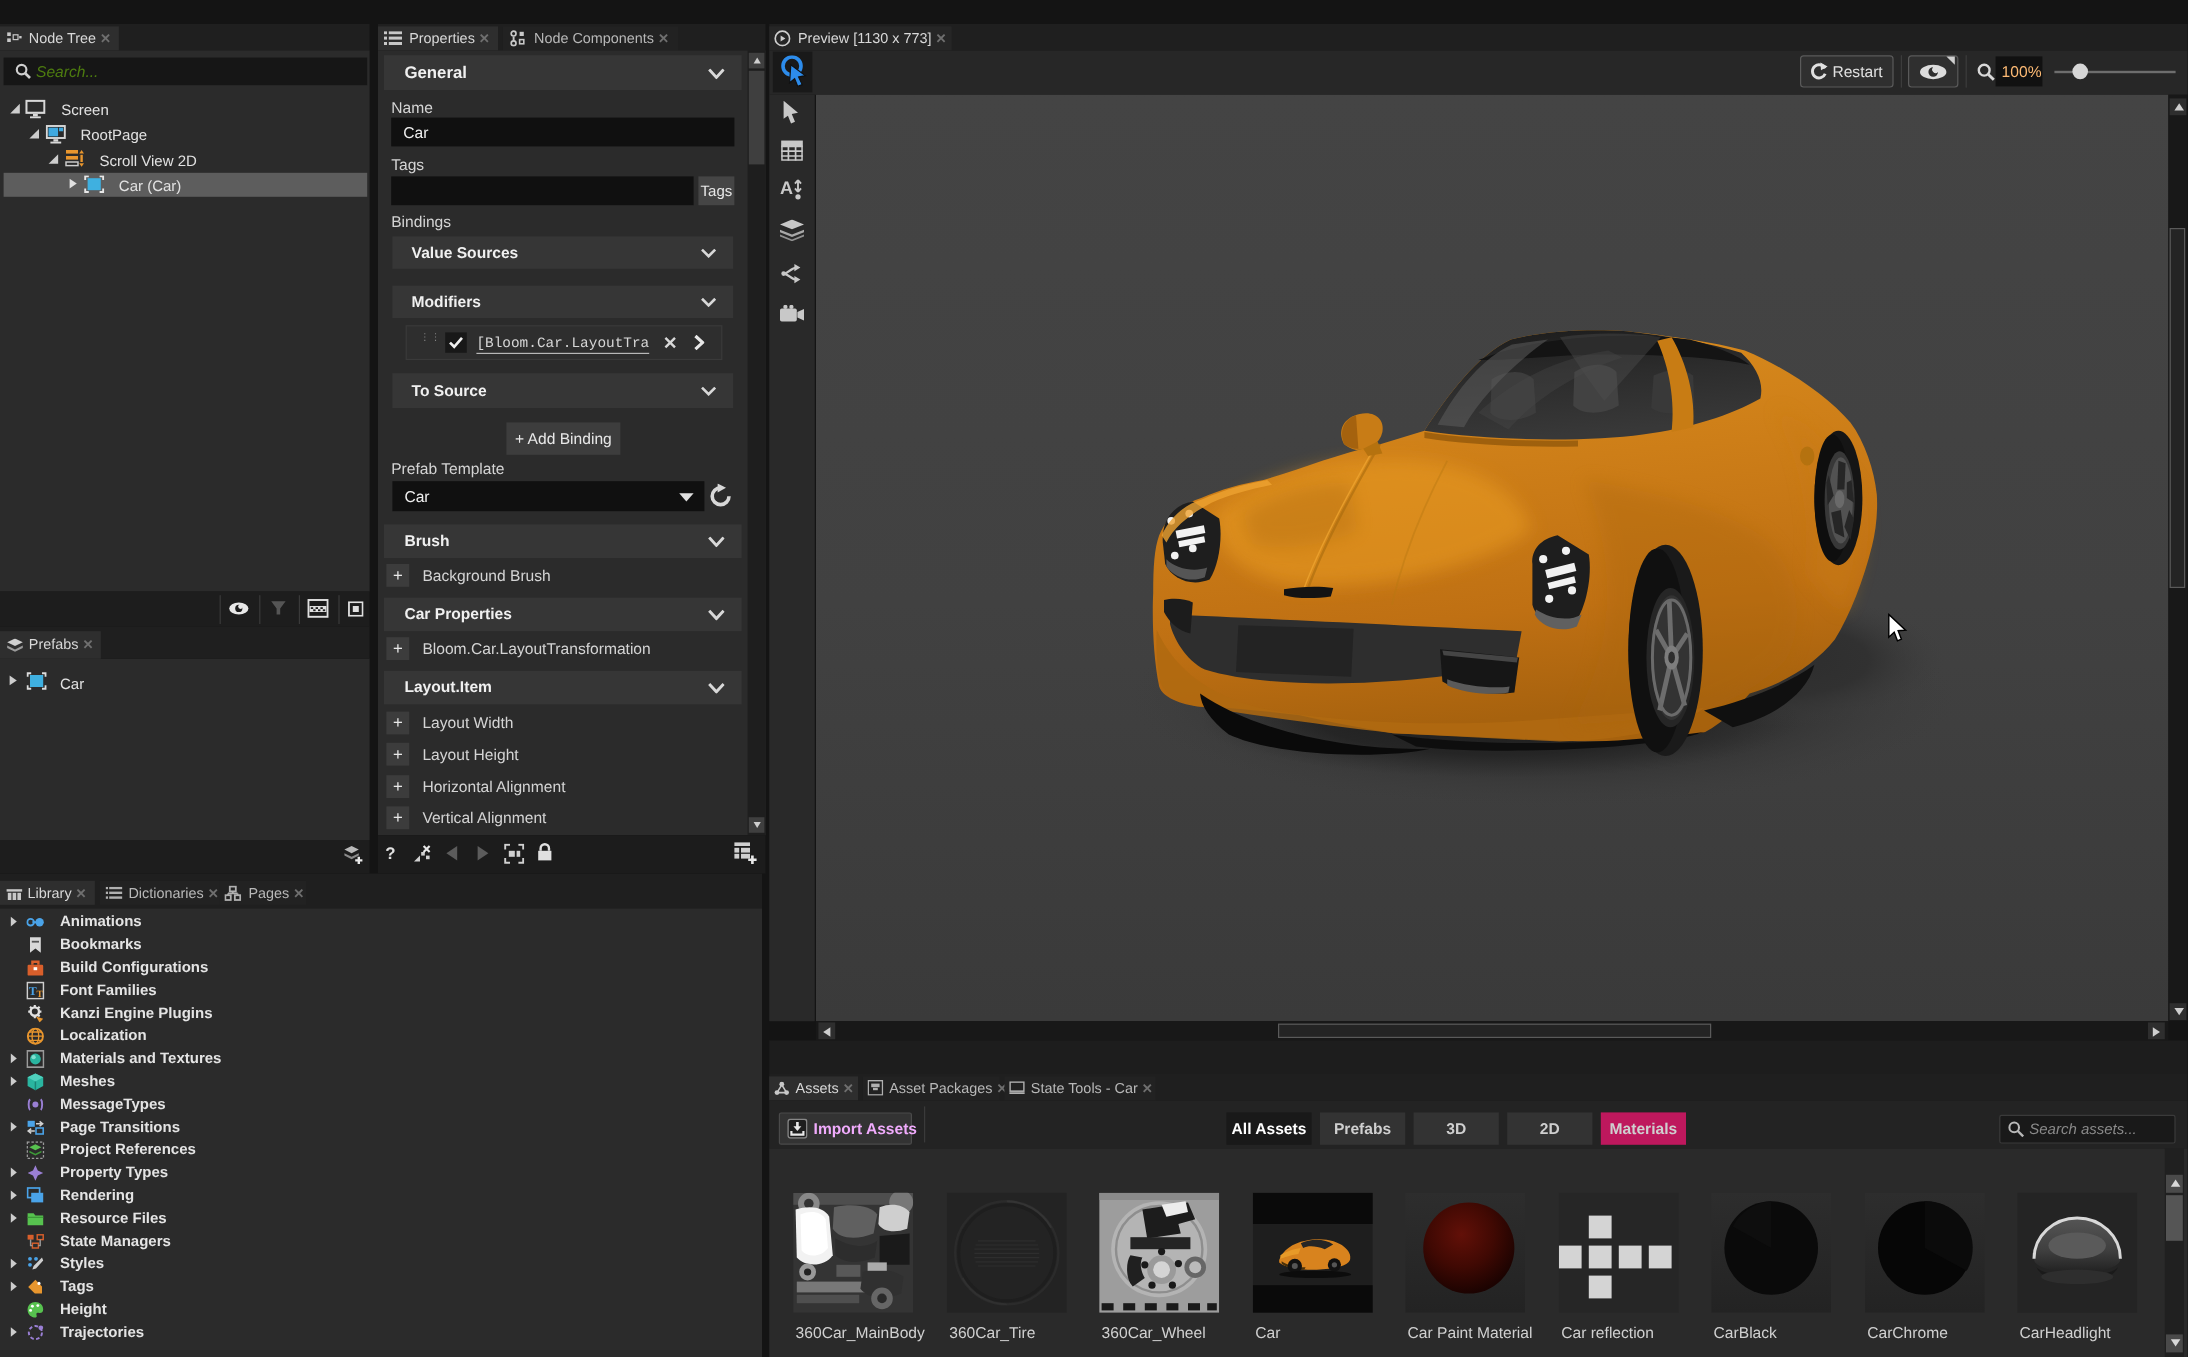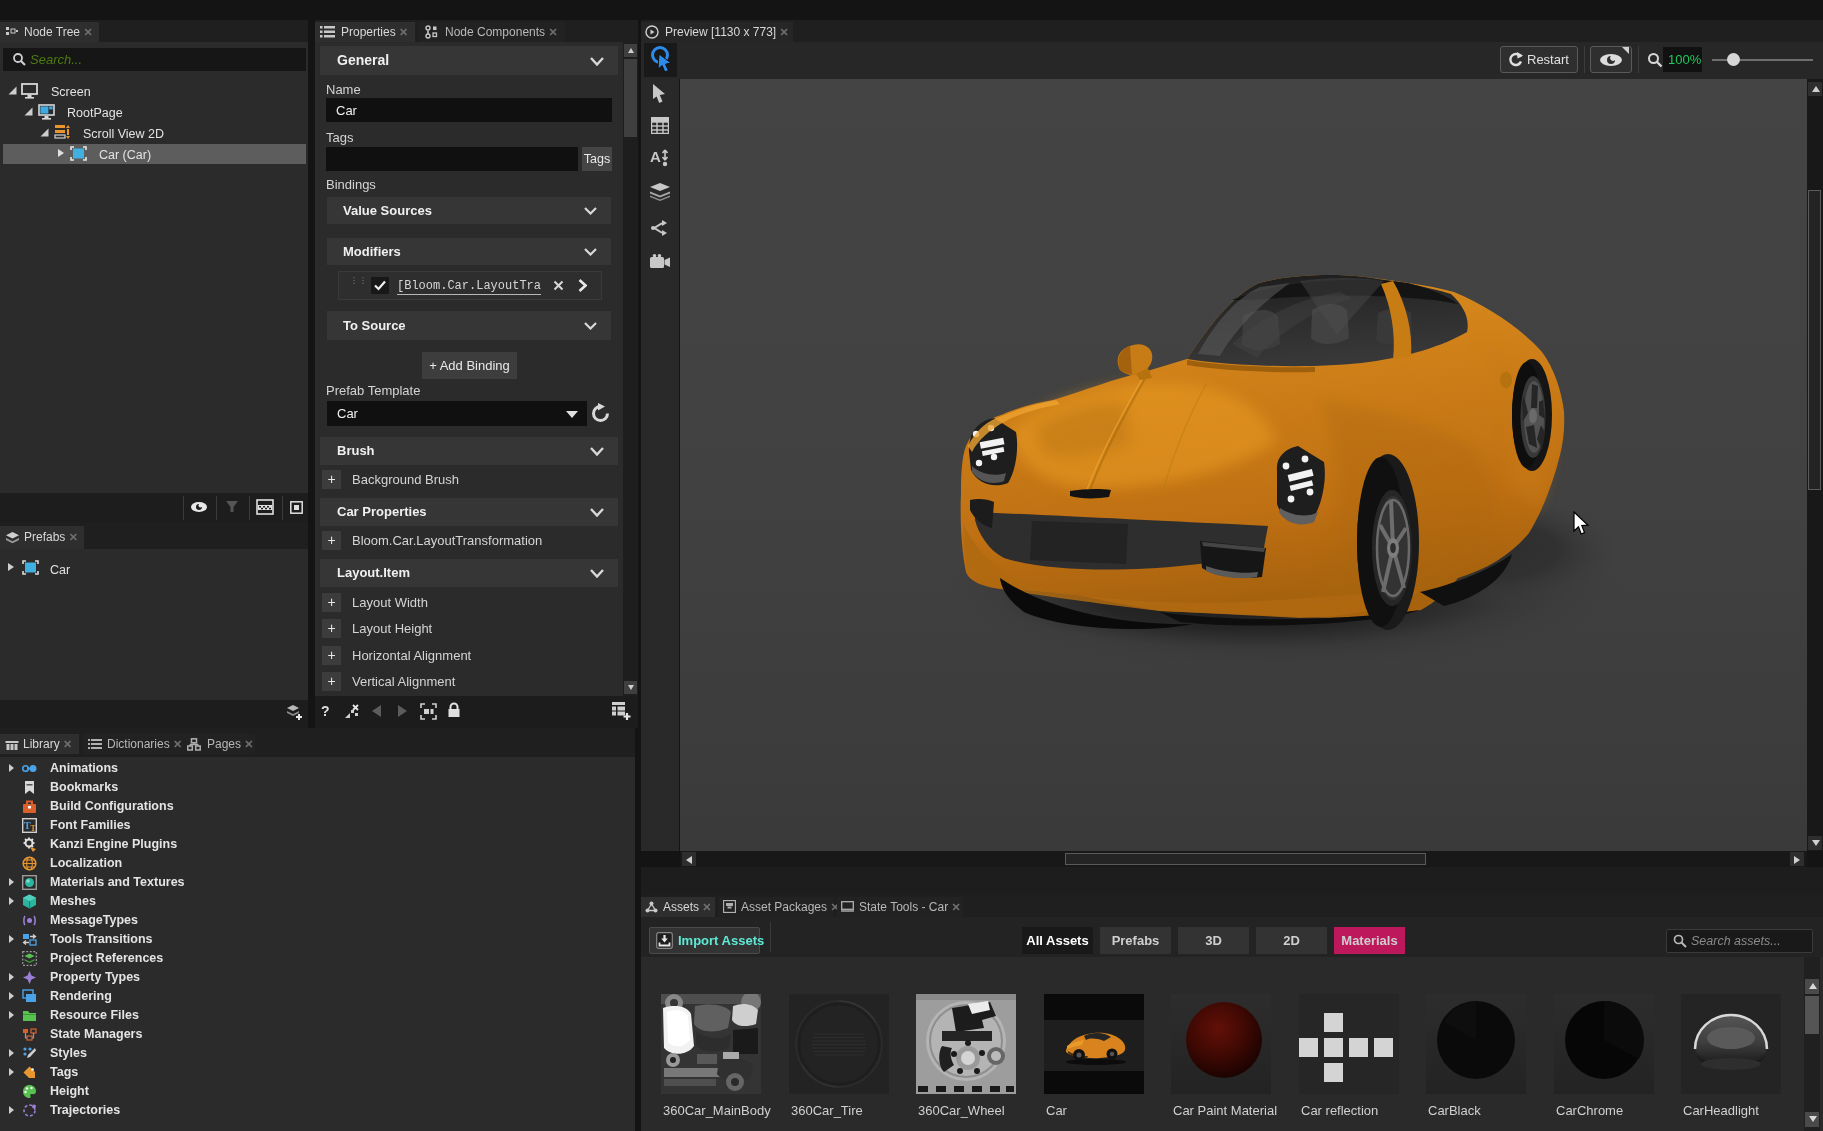--- a/index.html
+++ b/index.html
@@ -274,21 +274,21 @@
  <div class="ltxt">MessageTypes</div>
       </div>
 <div class="lrow" style="top:930px;">
         <div class="larr"></div>
  <svg class="lico" width="15" height="15" viewBox="0 0 15 15">
           <rect x="1" y="2" width="6" height="5" fill="#4aa3e8"></rect>
           <rect x="8" y="8" width="6" height="5" fill="none" stroke="#4aa3e8" stroke-width="1.3"></rect>
           <path d="M8 4.5 L13 4.5 M11 2.5 L13.5 4.5 L11 6.5" fill="none" stroke="#cfcfcf" stroke-width="1.3"></path>
           <path d="M7 10.5 L2 10.5 M4 8.5 L1.5 10.5 L4 12.5" fill="none" stroke="#cfcfcf" stroke-width="1.3"></path>
         </svg>
- <div class="ltxt">Tools Transitions</div>
+ <div class="ltxt">Page Transitions</div>
       </div>
 <div class="lrow" style="top:949px;">
  <svg class="lico" width="15" height="15" viewBox="0 0 15 15">
           <rect x="0.7" y="0.7" width="13.6" height="13.6" fill="none" stroke="#9a9a9a" stroke-width="1.2" stroke-dasharray="2 1.5"></rect>
           <path d="M7.5 2.5 L12.5 5 L7.5 7.5 L2.5 5 Z" fill="#57c24f"></path>
           <path d="M2.5 8 L7.5 10.5 L12.5 8 L12.5 9.5 L7.5 12 L2.5 9.5 Z" fill="#3d9938"></path>
         </svg>
  <div class="ltxt">Project References</div>
       </div>
 <div class="lrow" style="top:968px;">
@@ -532,21 +532,21 @@
  <ellipse cx="12" cy="7" rx="11" ry="6" fill="#dcdcdc"></ellipse>
  <path d="M12 3 A4 4 0 1 0 16 7 A2.5 2.5 0 0 1 12 3 Z" fill="#2f2f2f"></path>
 </svg>
 <div class="abs" style="left:1622px;top:47px;width:0;height:0;border-top:7px solid #d0d0d0;border-left:7px solid transparent;"></div>
 <div class="abs" style="left:1638px;top:46px;width:1px;height:27px;background:#3c3c3c;"></div>
 <svg class="icon" style="left:1647px;top:52px;" width="16" height="16" viewBox="0 0 16 16">
  <circle cx="6.5" cy="6.5" r="4.5" fill="none" stroke="#d8d8d8" stroke-width="2"></circle>
  <line x1="10" y1="10" x2="14.5" y2="14.5" stroke="#d8d8d8" stroke-width="2.4"></line>
 </svg>
 <div class="abs" style="left:1663px;top:47px;width:39px;height:25px;background:#111111;"></div>
-<div class="abs" style="left:1668px;top:52px;font-size:13px;color:#22c55e;">100%</div>
+<div class="abs" style="left:1668px;top:52px;font-size:13px;color:#fdba74;">100%</div>
 <div class="abs" style="left:1712px;top:59px;width:101px;height:2px;background:#6e6e6e;"></div>
 <div class="abs" style="left:1727px;top:53px;width:13px;height:13px;border-radius:50%;background:#d6d6d6;"></div>
 
 <div class="abs" style="left:641px;top:79px;width:38px;height:772px;background:#292929;"></div>
 <svg class="icon" style="left:652px;top:84px;" width="16" height="20" viewBox="0 0 16 20">
  <path d="M1 0 L13 10 L7.8 11 L10.5 17.5 L7.2 19 L4.6 12.4 L1 15 Z" fill="#c8c8c8"></path>
 </svg>
 <svg class="icon" style="left:651px;top:117px;" width="18" height="17" viewBox="0 0 18 17">
  <rect x="0.5" y="0.5" width="17" height="16" fill="none" stroke="#c8c8c8" stroke-width="1.5"></rect>
  <g stroke="#c8c8c8" stroke-width="1.4">
@@ -794,21 +794,21 @@
 </svg>
 
 <div class="abs" style="left:641px;top:917px;width:1182px;height:40px;background:#232323;"></div>
 <div class="abs" style="left:649px;top:927px;width:111px;height:27px;background:#333333;border:1px solid #4a4a4a;border-radius:2px;"></div>
 <svg class="icon" style="left:656px;top:932px;" width="17" height="17" viewBox="0 0 17 17">
  <rect x="0.7" y="0.7" width="15.6" height="15.6" rx="2" fill="#1e1e1e" stroke="#888" stroke-width="1.2"></rect>
  <path d="M8.5 3 L8.5 8.5" stroke="#e8e8e8" stroke-width="2.2" fill="none"></path>
  <path d="M5.2 6.5 L8.5 10.5 L11.8 6.5 Z" fill="#e8e8e8"></path>
  <path d="M3.5 10.5 L3.5 13.5 L13.5 13.5 L13.5 10.5" stroke="#e8e8e8" stroke-width="1.8" fill="none"></path>
 </svg>
-<div class="abs" style="left:678px;top:933px;font-size:13px;font-weight:bold;color:#5eead4;">Import Assets</div>
+<div class="abs" style="left:678px;top:933px;font-size:13px;font-weight:bold;color:#f0abfc;">Import Assets</div>
 <div class="abs" style="left:770px;top:922px;width:1px;height:30px;background:#3a3a3a;"></div>
 <div class="abs" style="left:1022px;top:927px;width:71px;height:27px;background:#191919;color:#ffffff;font-weight:bold;font-size:13px;text-align:center;line-height:27px;">All Assets</div>
 <div class="abs" style="left:1100px;top:927px;width:71px;height:27px;background:#333333;color:#cfcfcf;font-weight:bold;font-size:13px;text-align:center;line-height:27px;">Prefabs</div>
 <div class="abs" style="left:1178px;top:927px;width:71px;height:27px;background:#333333;color:#cfcfcf;font-weight:bold;font-size:13px;text-align:center;line-height:27px;">3D</div>
 <div class="abs" style="left:1256px;top:927px;width:71px;height:27px;background:#333333;color:#cfcfcf;font-weight:bold;font-size:13px;text-align:center;line-height:27px;">2D</div>
 <div class="abs" style="left:1334px;top:927px;width:71px;height:27px;background:#be185d;color:#cfcfcf;font-weight:bold;font-size:13px;text-align:center;line-height:27px;">Materials</div>
 <div class="abs" style="left:1666px;top:929px;width:147px;height:24px;background:#191919;border:1px solid #3a3a3a;border-radius:2px;"></div>
 <svg class="icon" style="left:1673px;top:934px;" width="14" height="14" viewBox="0 0 14 14">
  <circle cx="5.5" cy="5.5" r="4" fill="none" stroke="#b8b8b8" stroke-width="1.7"></circle>
  <line x1="8.5" y1="8.5" x2="13" y2="13" stroke="#b8b8b8" stroke-width="2"></line>

